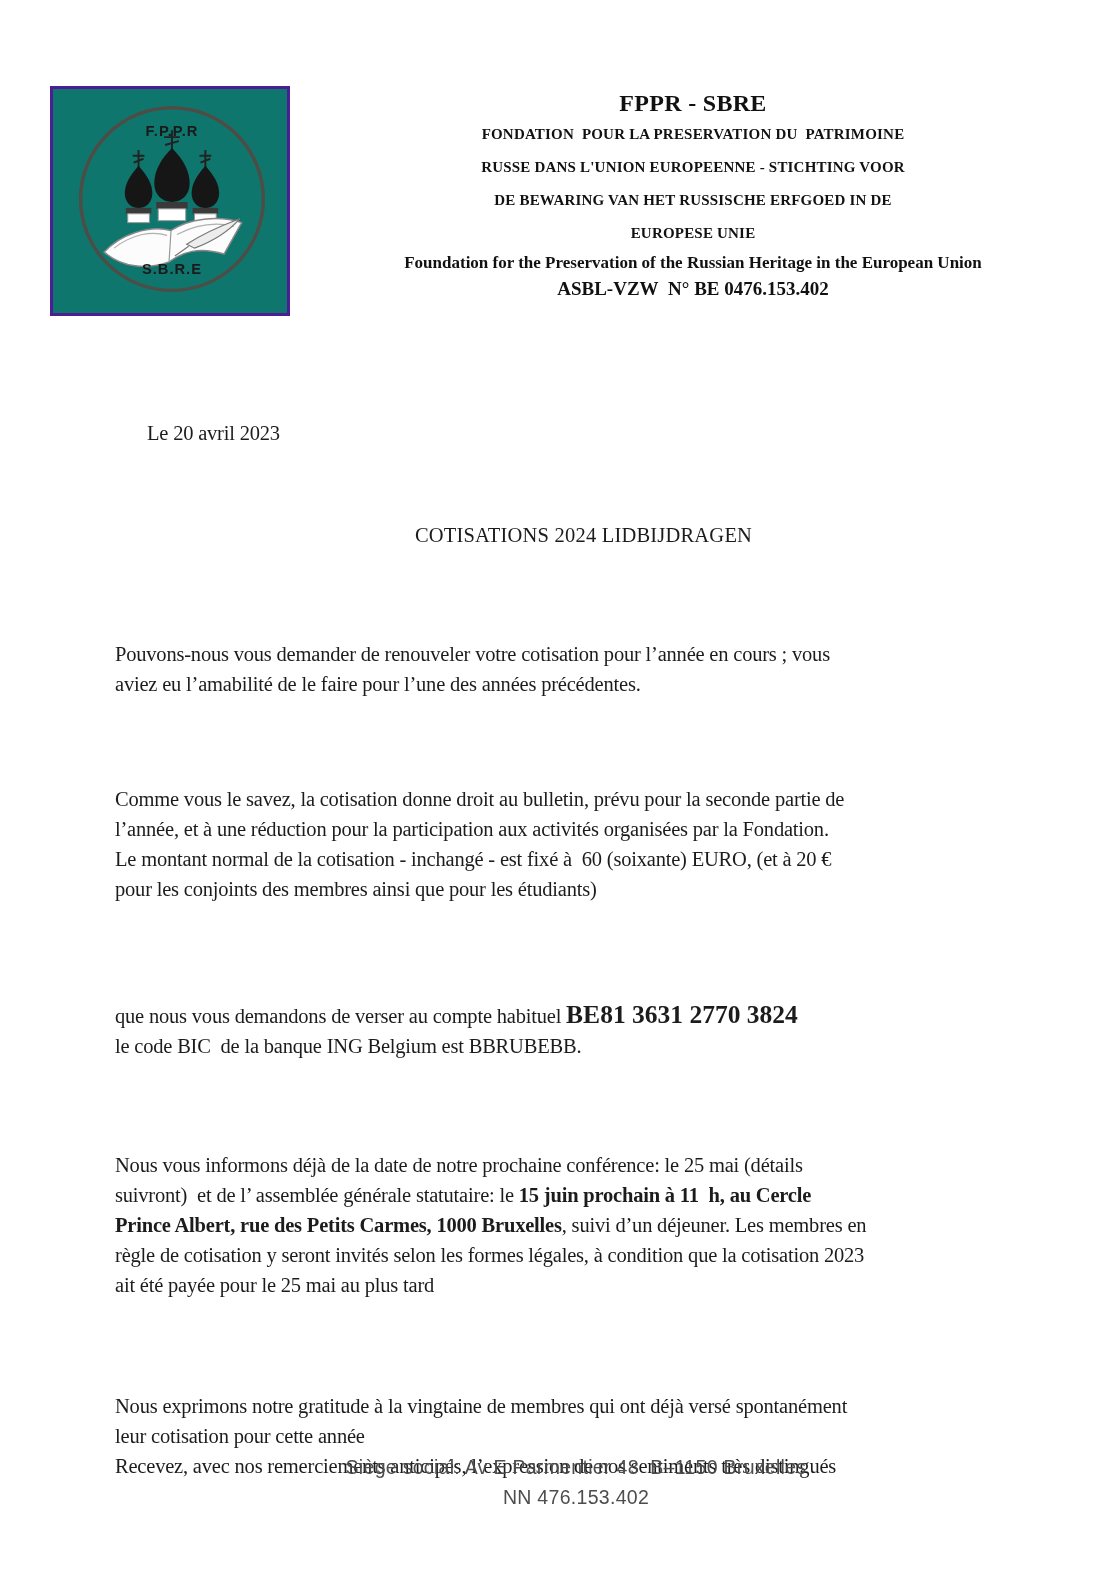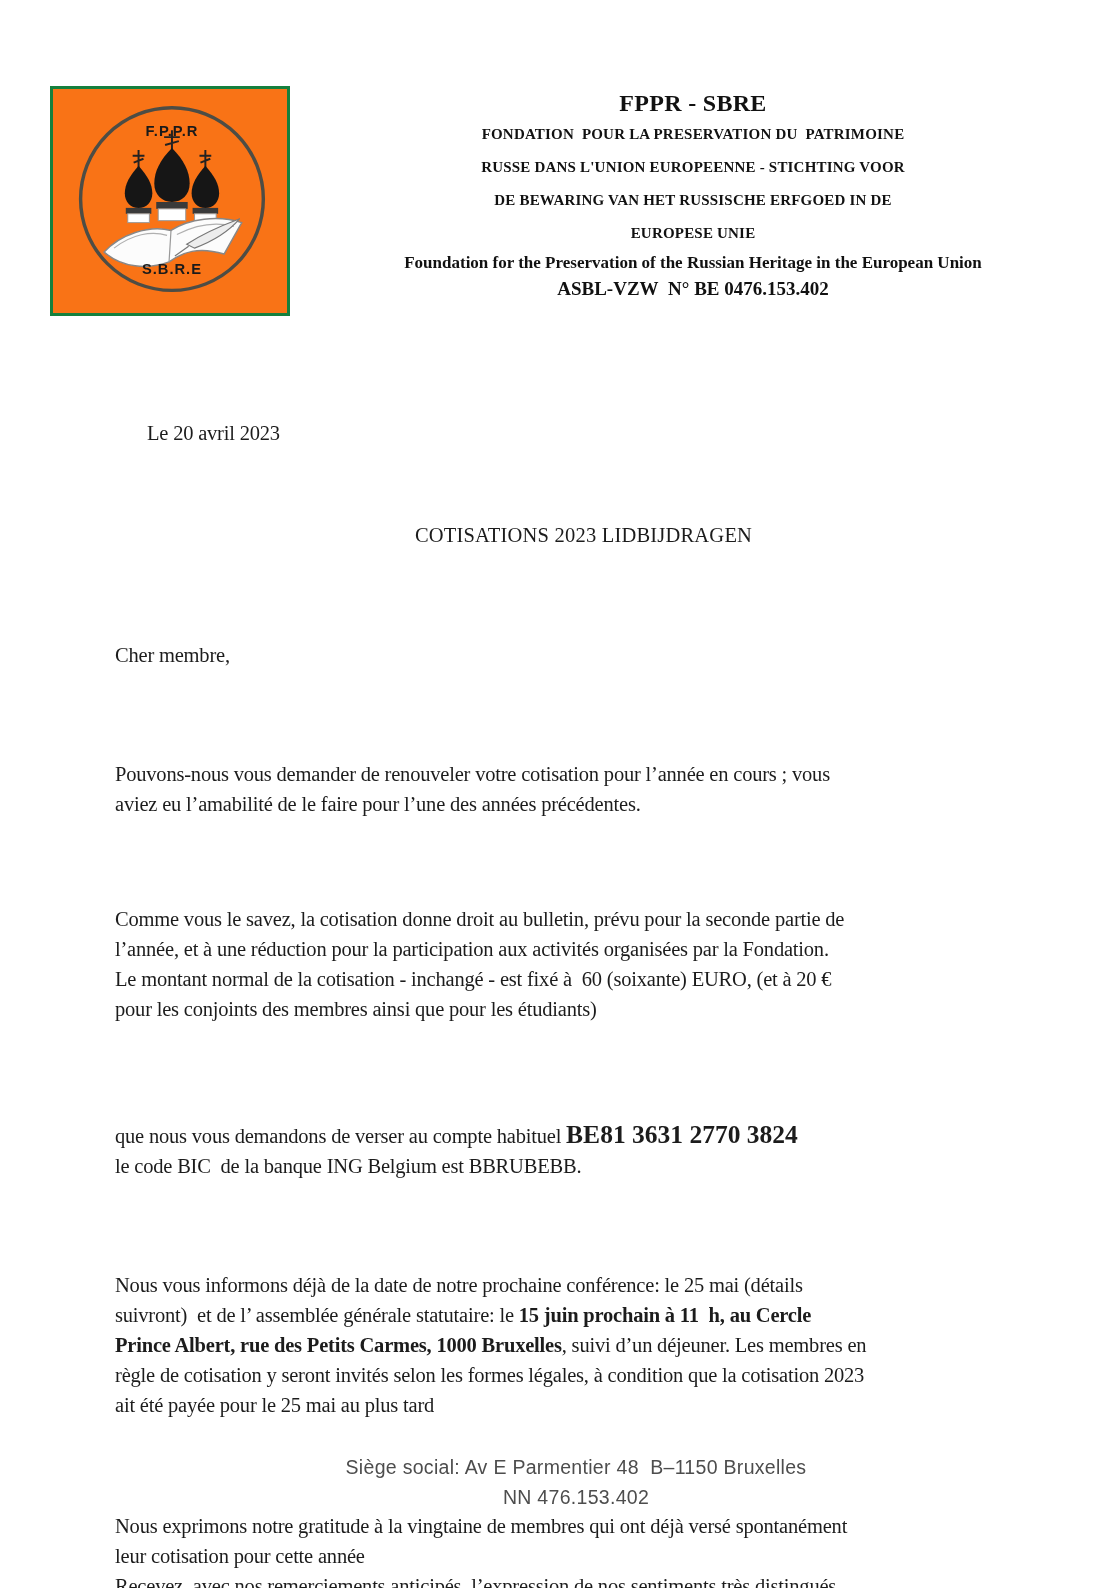--- a/index.html
+++ b/index.html
@@ -16,22 +16,22 @@
   }
   
   .header-row {
     display: flex;
     align-items: flex-start;
     padding: 86px 48px 0 50px;
   }
   .logo-box {
     width: 240px;
     height: 230px;
-    border: 3px solid #15803d;
-    background: #f97316;
+    border: 3px solid #4c1d95;
+    background: #0f766e;
     flex-shrink: 0;
   }
   .logo-box svg { width: 100%; height: 100%; display: block; }
   .logo-acronym {
     font-family: "Liberation Sans", sans-serif;
     font-weight: bold;
     font-size: 15px;
     letter-spacing: 1px;
     fill: #1a1a1a;
   }
@@ -149,22 +149,21 @@
 RUSSE DANS L'UNION EUROPEENNE - STICHTING VOOR
 DE BEWARING VAN HET RUSSISCHE ERFGOED IN DE
 EUROPESE UNIE</div>
       <div class="org-en">Foundation for the Preservation of the Russian Heritage in the European Union</div>
       <div class="org-reg">ASBL-VZW&nbsp; N° BE 0476.153.402</div>
     </div>
   </div>
 
   <div class="body-block">
     <div class="date-line">Le 20 avril 2023</div>
-    <div class="subject-line">COTISATIONS 2023 LIDBIJDRAGEN</div>
-    <div class="salutation">Cher membre,</div>
+    <div class="subject-line">COTISATIONS 2024 LIDBIJDRAGEN</div>
 
     <div class="para-1">Pouvons-nous vous demander de renouveler votre cotisation pour l’année en cours ; vous
 aviez eu l’amabilité de le faire pour l’une des années précédentes.</div>
 
     <div class="para-2">Comme vous le savez, la cotisation donne droit au bulletin, prévu pour la seconde partie de
 l’année, et à une réduction pour la participation aux activités organisées par la Fondation.
 Le montant normal de la cotisation - inchangé - est fixé à&nbsp; 60 (soixante) EURO, (et à 20 €
 pour les conjoints des membres ainsi que pour les étudiants)</div>
 
     <div class="para-3"><span>que nous vous demandons de verser au compte habituel </span><span class="iban">BE81 3631 2770 3824</span><span class="block-line">le code BIC&nbsp; de la banque ING Belgium est BBRUBEBB.</span></div>

